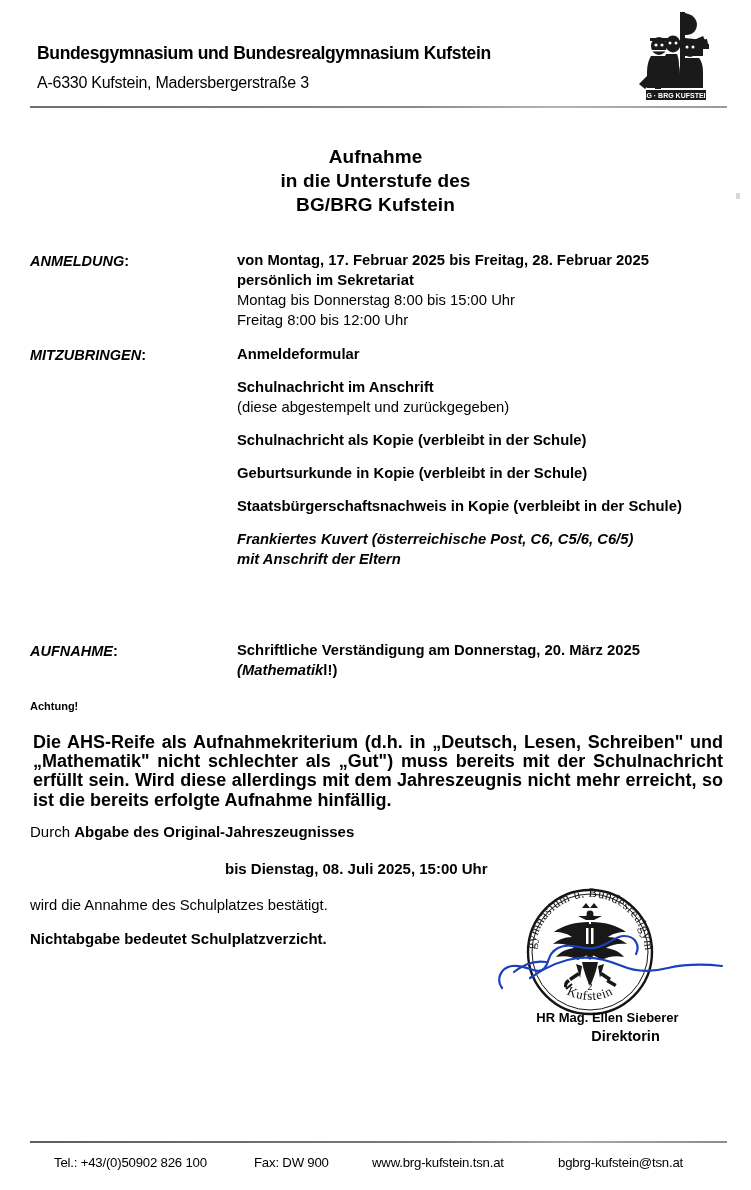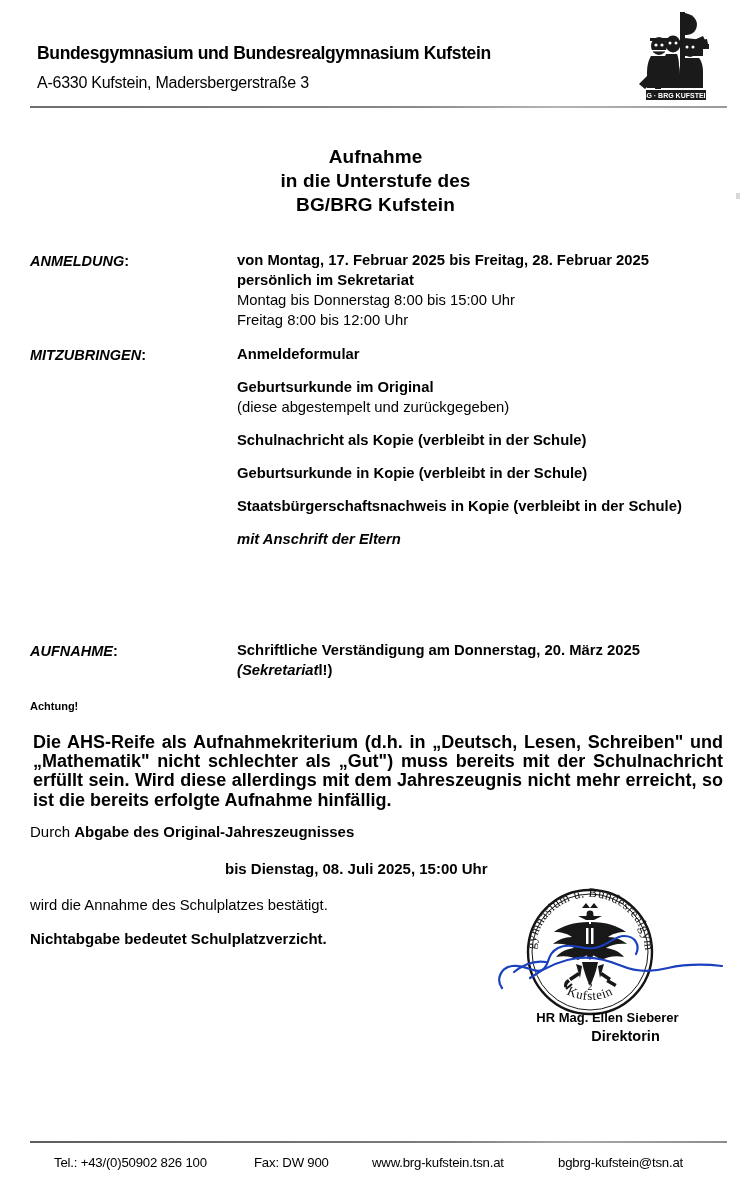--- a/index.html
+++ b/index.html
@@ -299,42 +299,43 @@
     </div>
   </div>
 
   <div class="section" style="top:344px;">
     <div class="label" style="top:3px;"><span>MITZUBRINGEN</span><span class="colon">:</span></div>
 
     <div class="content">
       <div class="ln b">Anmeldeformular</div>
       <div class="gap"></div>
 
-      <div class="ln b">Geburtsurkunde im Original</div>
+      <div class="ln b">Schulnachricht im Anschrift</div>
       <div class="ln n">(diese abgestempelt und zurückgegeben)</div>
       <div class="gap"></div>
 
       <div class="ln b">Schulnachricht als Kopie (verbleibt in der Schule)</div>
       <div class="gap"></div>
 
       <div class="ln b">Geburtsurkunde in Kopie (verbleibt in der Schule)</div>
       <div class="gap"></div>
 
       <div class="ln b wrap" style="width:445px;">Staatsbürgerschaftsnachweis in Kopie (verbleibt in der Schule)</div>
       <div class="gap"></div>
 
+      <div class="ln bi">Frankiertes Kuvert (österreichische Post, C6, C5/6, C6/5)</div>
       <div class="ln bi">mit Anschrift der Eltern</div>
     </div>
   </div>
 
   <div class="section" style="top:640px;">
     <div class="label" style="top:3px;"><span>AUFNAHME</span><span class="colon">:</span></div>
     <div class="content">
       <div class="ln b">Schriftliche Verständigung am Donnerstag, 20. März 2025</div>
-      <div class="ln bi"><span>(Sekretariat</span><span class="upright">l</span><span class="upright">!)</span></div>
+      <div class="ln bi"><span>(Mathematik</span><span class="upright">l</span><span class="upright">!)</span></div>
     </div>
   </div>
 
   <div class="achtung-head">Achtung!</div>
   <div class="achtung-par">Die AHS-Reife als Aufnahmekriterium (d.h. in „Deutsch, Lesen, Schreiben" und „Mathematik" nicht schlechter als „Gut") muss bereits mit der Schulnachricht erfüllt sein. Wird diese allerdings mit dem Jahreszeugnis nicht mehr erreicht, so ist die bereits erfolgte Aufnahme hinfällig.</div>
 
   <div class="durch"><span>Durch </span><span class="b">Abgabe des Original-Jahreszeugnisses</span></div>
 
   <div class="deadline">bis Dienstag, 08. Juli 2025, 15:00 Uhr</div>
   <div class="confirm">wird die Annahme des Schulplatzes bestätigt.</div>

